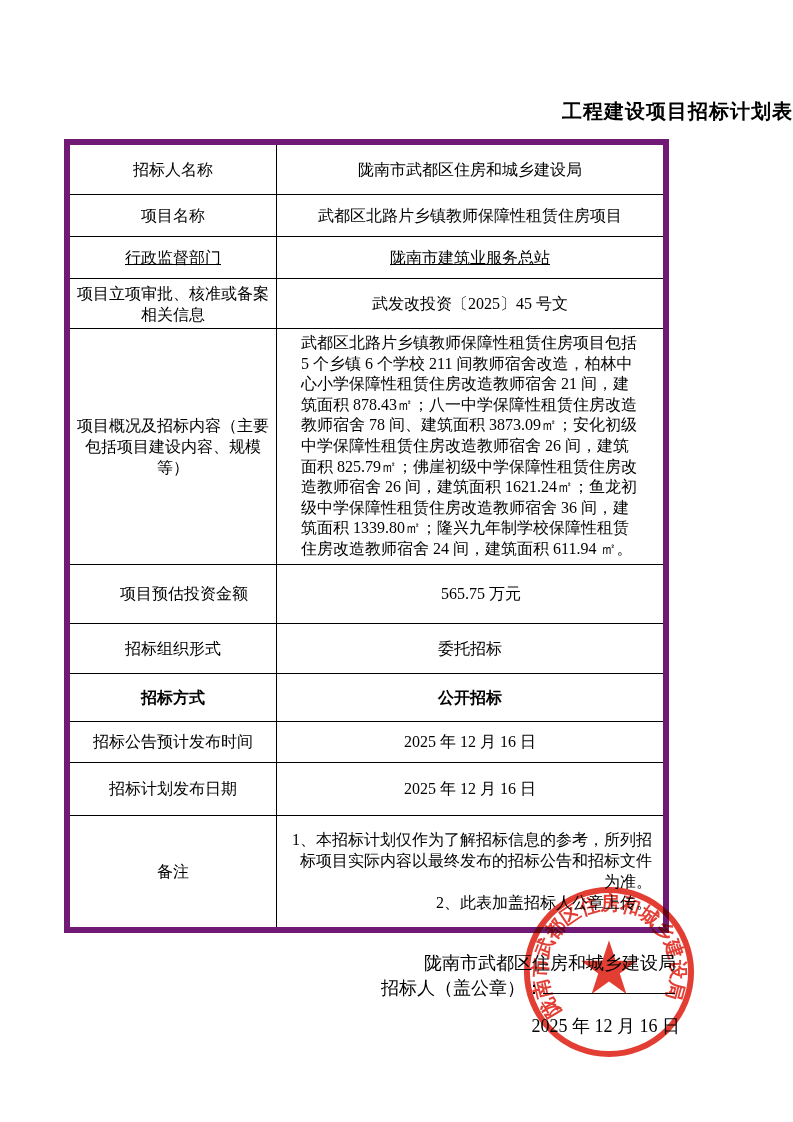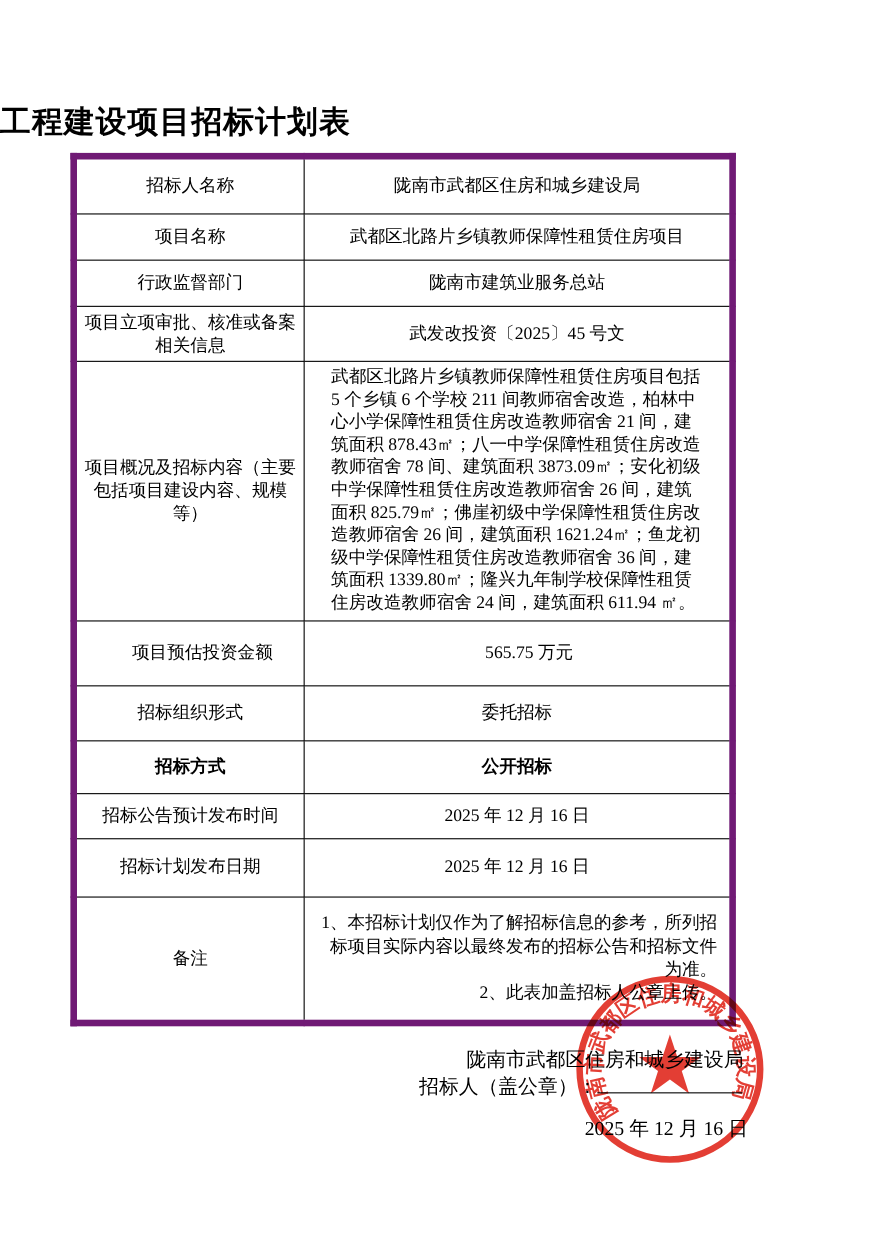--- a/index.html
+++ b/index.html
@@ -3,43 +3,43 @@
 <meta charset="utf-8">
 <style>
   html,body{margin:0;padding:0;background:#ffffff;}
   body{
     width:793px;height:1122px;position:relative;
     font-family:"Liberation Serif","DejaVu Serif",serif;
     color:#000;
   }
   .page{position:relative;width:793px;height:1122px;overflow:hidden;}
   .title{
-    margin:0;padding-top:95px;text-align:left;
+    margin:0;padding-top:95px;text-align:right;
     font-family:"Liberation Sans","DejaVu Sans",sans-serif;
-    font-weight:bold;font-size:28px;line-height:32px;letter-spacing:1px;
+    font-weight:bold;font-size:20px;line-height:32px;letter-spacing:1px;
   }
   table.plan-table{
     border-collapse:collapse;table-layout:fixed;
     margin:12px 0 0 64px;width:568px;
     border:6px solid #701a75;
   }
   table.plan-table td{
     border:1px solid #000;
     font-size:16px;line-height:21px;
     vertical-align:middle;
     padding:2px 6px;
     word-break:break-all;
   }
   td.label{width:194px;text-align:center;}
   td.value{width:374px;text-align:center;}
   td.value.long{text-align:left;line-height:20.6px;padding:4px 24px;}
   td.value.pre{text-align:right;white-space:pre-line;line-height:21px;padding:4px 11px;}
   tr.r0 td{height:45px;}
   tr.r1 td{height:37px;}
-  tr.r2 td{height:37px;}
+  tr.r2 td{height:37px;text-decoration:underline;}
   tr.r3 td{height:45px;}
   tr.r4 td{height:226px;}
   tr.r5 td{height:50px;}
   tr.r6 td{height:54px;padding-left:28px;}
   tr.r7 td{height:45px;}
   tr.r8 td{height:43px;font-weight:bold;}
   tr.r9 td{height:36px;}
   tr.r10 td{height:48px;}
   tr.r11 td{height:103px;}
   .footer{

